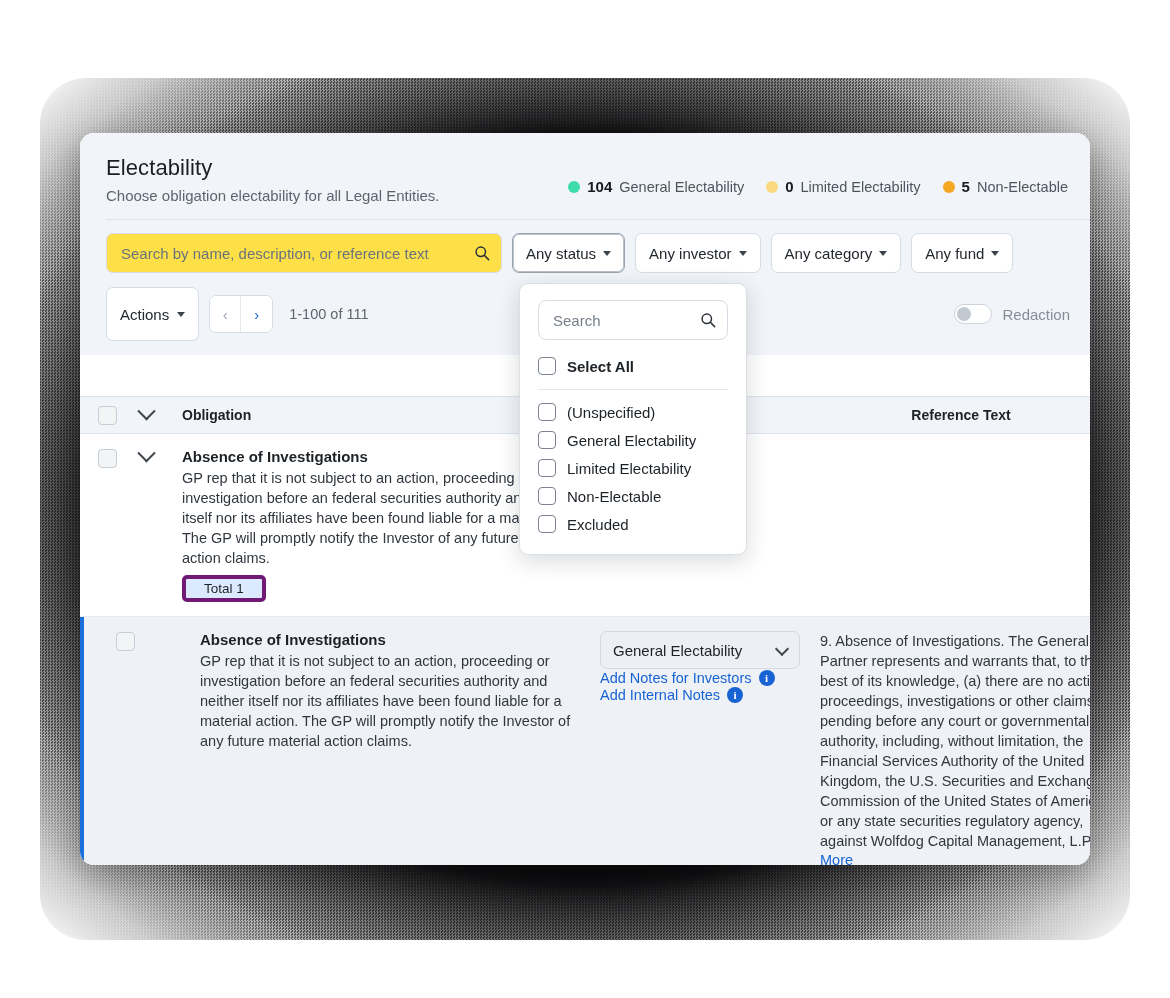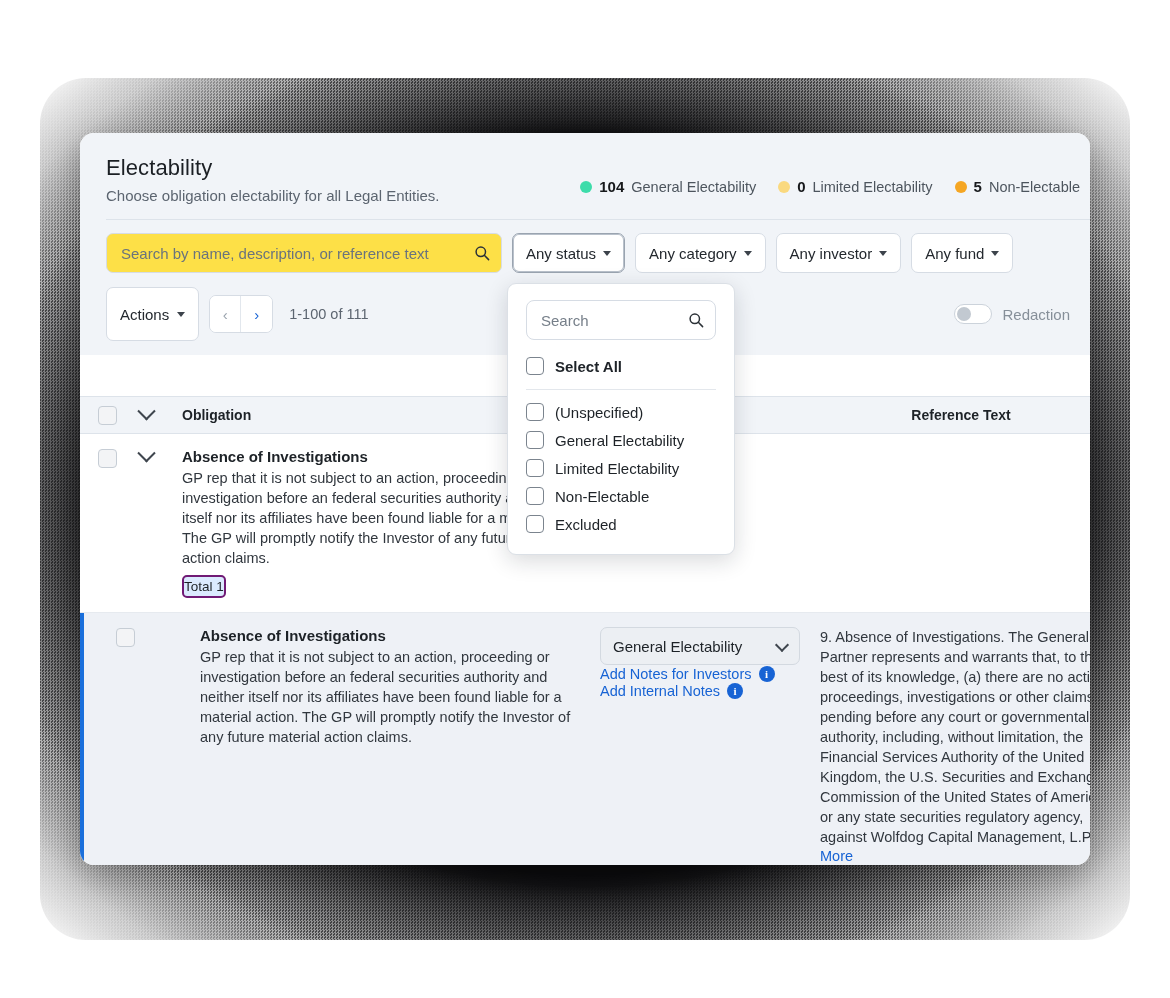--- a/index.html
+++ b/index.html
@@ -64,21 +64,21 @@
     margin: 0;
     letter-spacing: .1px;
   }
   .page-sub {
     font-size: 15px;
     color: #5c6570;
     margin: 6px 0 0 0;
   }
   .legend {
     position: absolute;
-    right: 10px; top: 45px;
+    right: 22px; top: 45px;
     display: flex;
     align-items: center;
     gap: 22px;
     white-space: nowrap;
   }
   .legend-item { display: flex; align-items: center; gap: 7px; font-size: 14.5px; }
   .dot { width: 12px; height: 12px; border-radius: 50%; display: inline-block; flex: none; }
   .legend-count { font-weight: bold; color: #17191c; font-size: 15px; }
   .legend-label { color: #4d555e; }
   .head-rule {
@@ -234,23 +234,23 @@
     border-left: 4px solid #1a6fdb;
     padding-left: 32px;
   }
   .trow.selected .col-oblig { width: 400px; }
   .ob-title { font-size: 15px; font-weight: bold; color: #1d2227; margin-bottom: 3px; }
   .ob-desc { font-size: 14.5px; color: #31373e; line-height: 1.38; padding-right: 14px; }
   .badge {
     display: inline-block;
     margin-top: 7px;
     background: #dbeafe;
-    border: 2px solid #701a75;
+    border: 4px solid #701a75;
     border-radius: 5px;
-    padding: 2px 0;
+    padding: 2px 18px;
     font-size: 13.5px;
     color: #1d2227;
   }
 
   .sel-wrap { position: relative; width: 200px; }
   .sel {
     width: 200px; height: 38px;
     background: #eceff3;
     border: 1px solid #d3d9e0;
     border-radius: 7px;
@@ -278,21 +278,21 @@
     display: flex; align-items: center; justify-content: center;
     font-family: "Liberation Serif", serif;
     flex: none;
   }
   .ref-text { font-size: 14.5px; color: #31373e; line-height: 1.38; white-space: pre-line; }
   .more-link { color: #1763d4; font-size: 14.5px; cursor: pointer; display: inline-block; margin-top: 1px; }
 
   
   #status-dropdown {
     position: absolute;
-    left: 507px; top: 283px;
+    left: 519px; top: 283px;
     width: 228px;
     background: #fff;
     border: 1px solid #dbe0e6;
     border-radius: 9px;
     box-shadow: 0 6px 22px rgba(16,24,40,.16);
     padding: 16px 18px 16px 18px;
     z-index: 40;
   }
   .dd-search {
     position: relative;
@@ -365,25 +365,25 @@
           <line x1="10.3" y1="10.3" x2="14.6" y2="14.6" stroke="#2b3137" stroke-width="1.5" stroke-linecap="round"></line>
         </svg>
       </span>
     </div>
 
     <button class="fbtn active">
       <span>Any status</span>
       <span class="caret"></span>
     </button>
     <button class="fbtn">
-      <span>Any category</span>
+      <span>Any investor</span>
       <span class="caret"></span>
     </button>
     <button class="fbtn">
-      <span>Any investor</span>
+      <span>Any category</span>
       <span class="caret"></span>
     </button>
     <button class="fbtn">
       <span>Any fund</span>
       <span class="caret"></span>
     </button>
   </div>
 
   <div class="actions-row">
     <button class="abtn">

